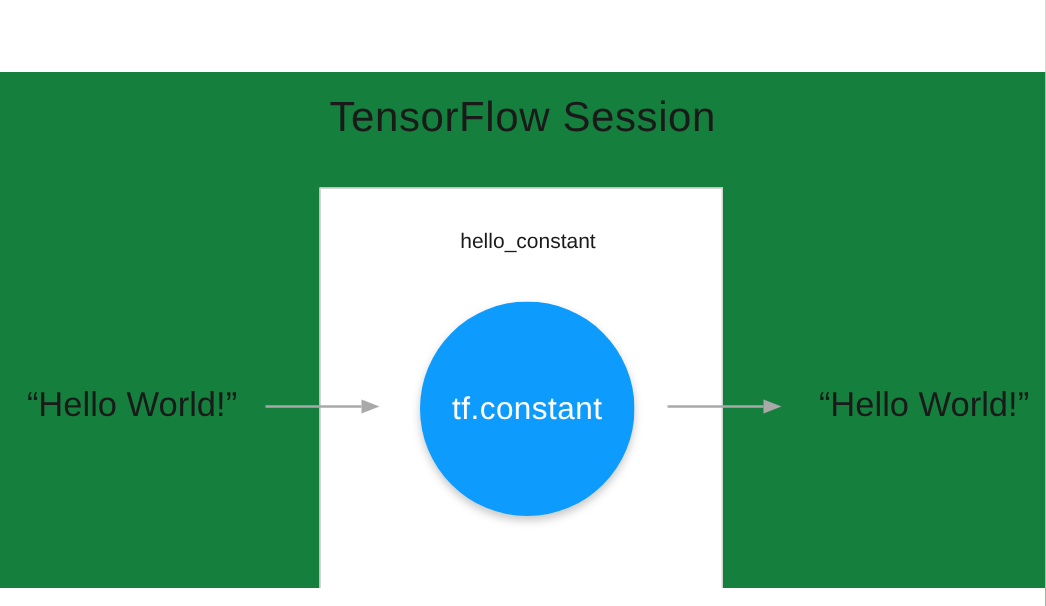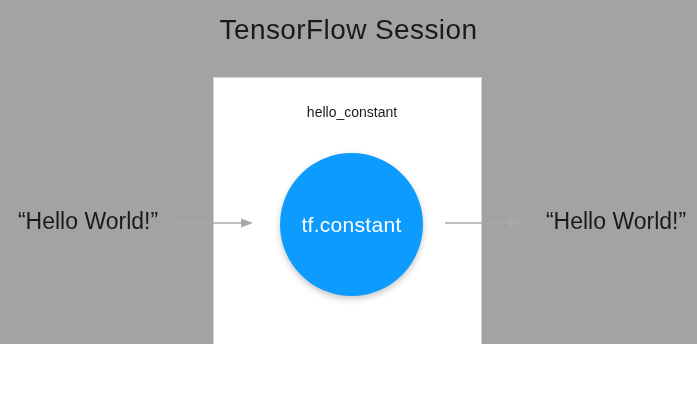--- a/index.html
+++ b/index.html
@@ -4,24 +4,25 @@
 <style>
   html, body {
     margin: 0;
     padding: 0;
     background: #ffffff;
   }
   .canvas {
     position: relative;
     width: 697px;
     height: 344px;
-    background: #a3a3a3;
+    background: #15803d;
     overflow: hidden;
     font-family: "Liberation Sans", "DejaVu Sans", sans-serif;
     color: #1a1a1a;
+    margin-top: 48px;
   }
   .title {
     position: absolute;
     left: 0;
     right: 0;
     top: 14px;
     margin: 0;
     text-align: center;
     font-size: 28px;
     font-weight: 300;

